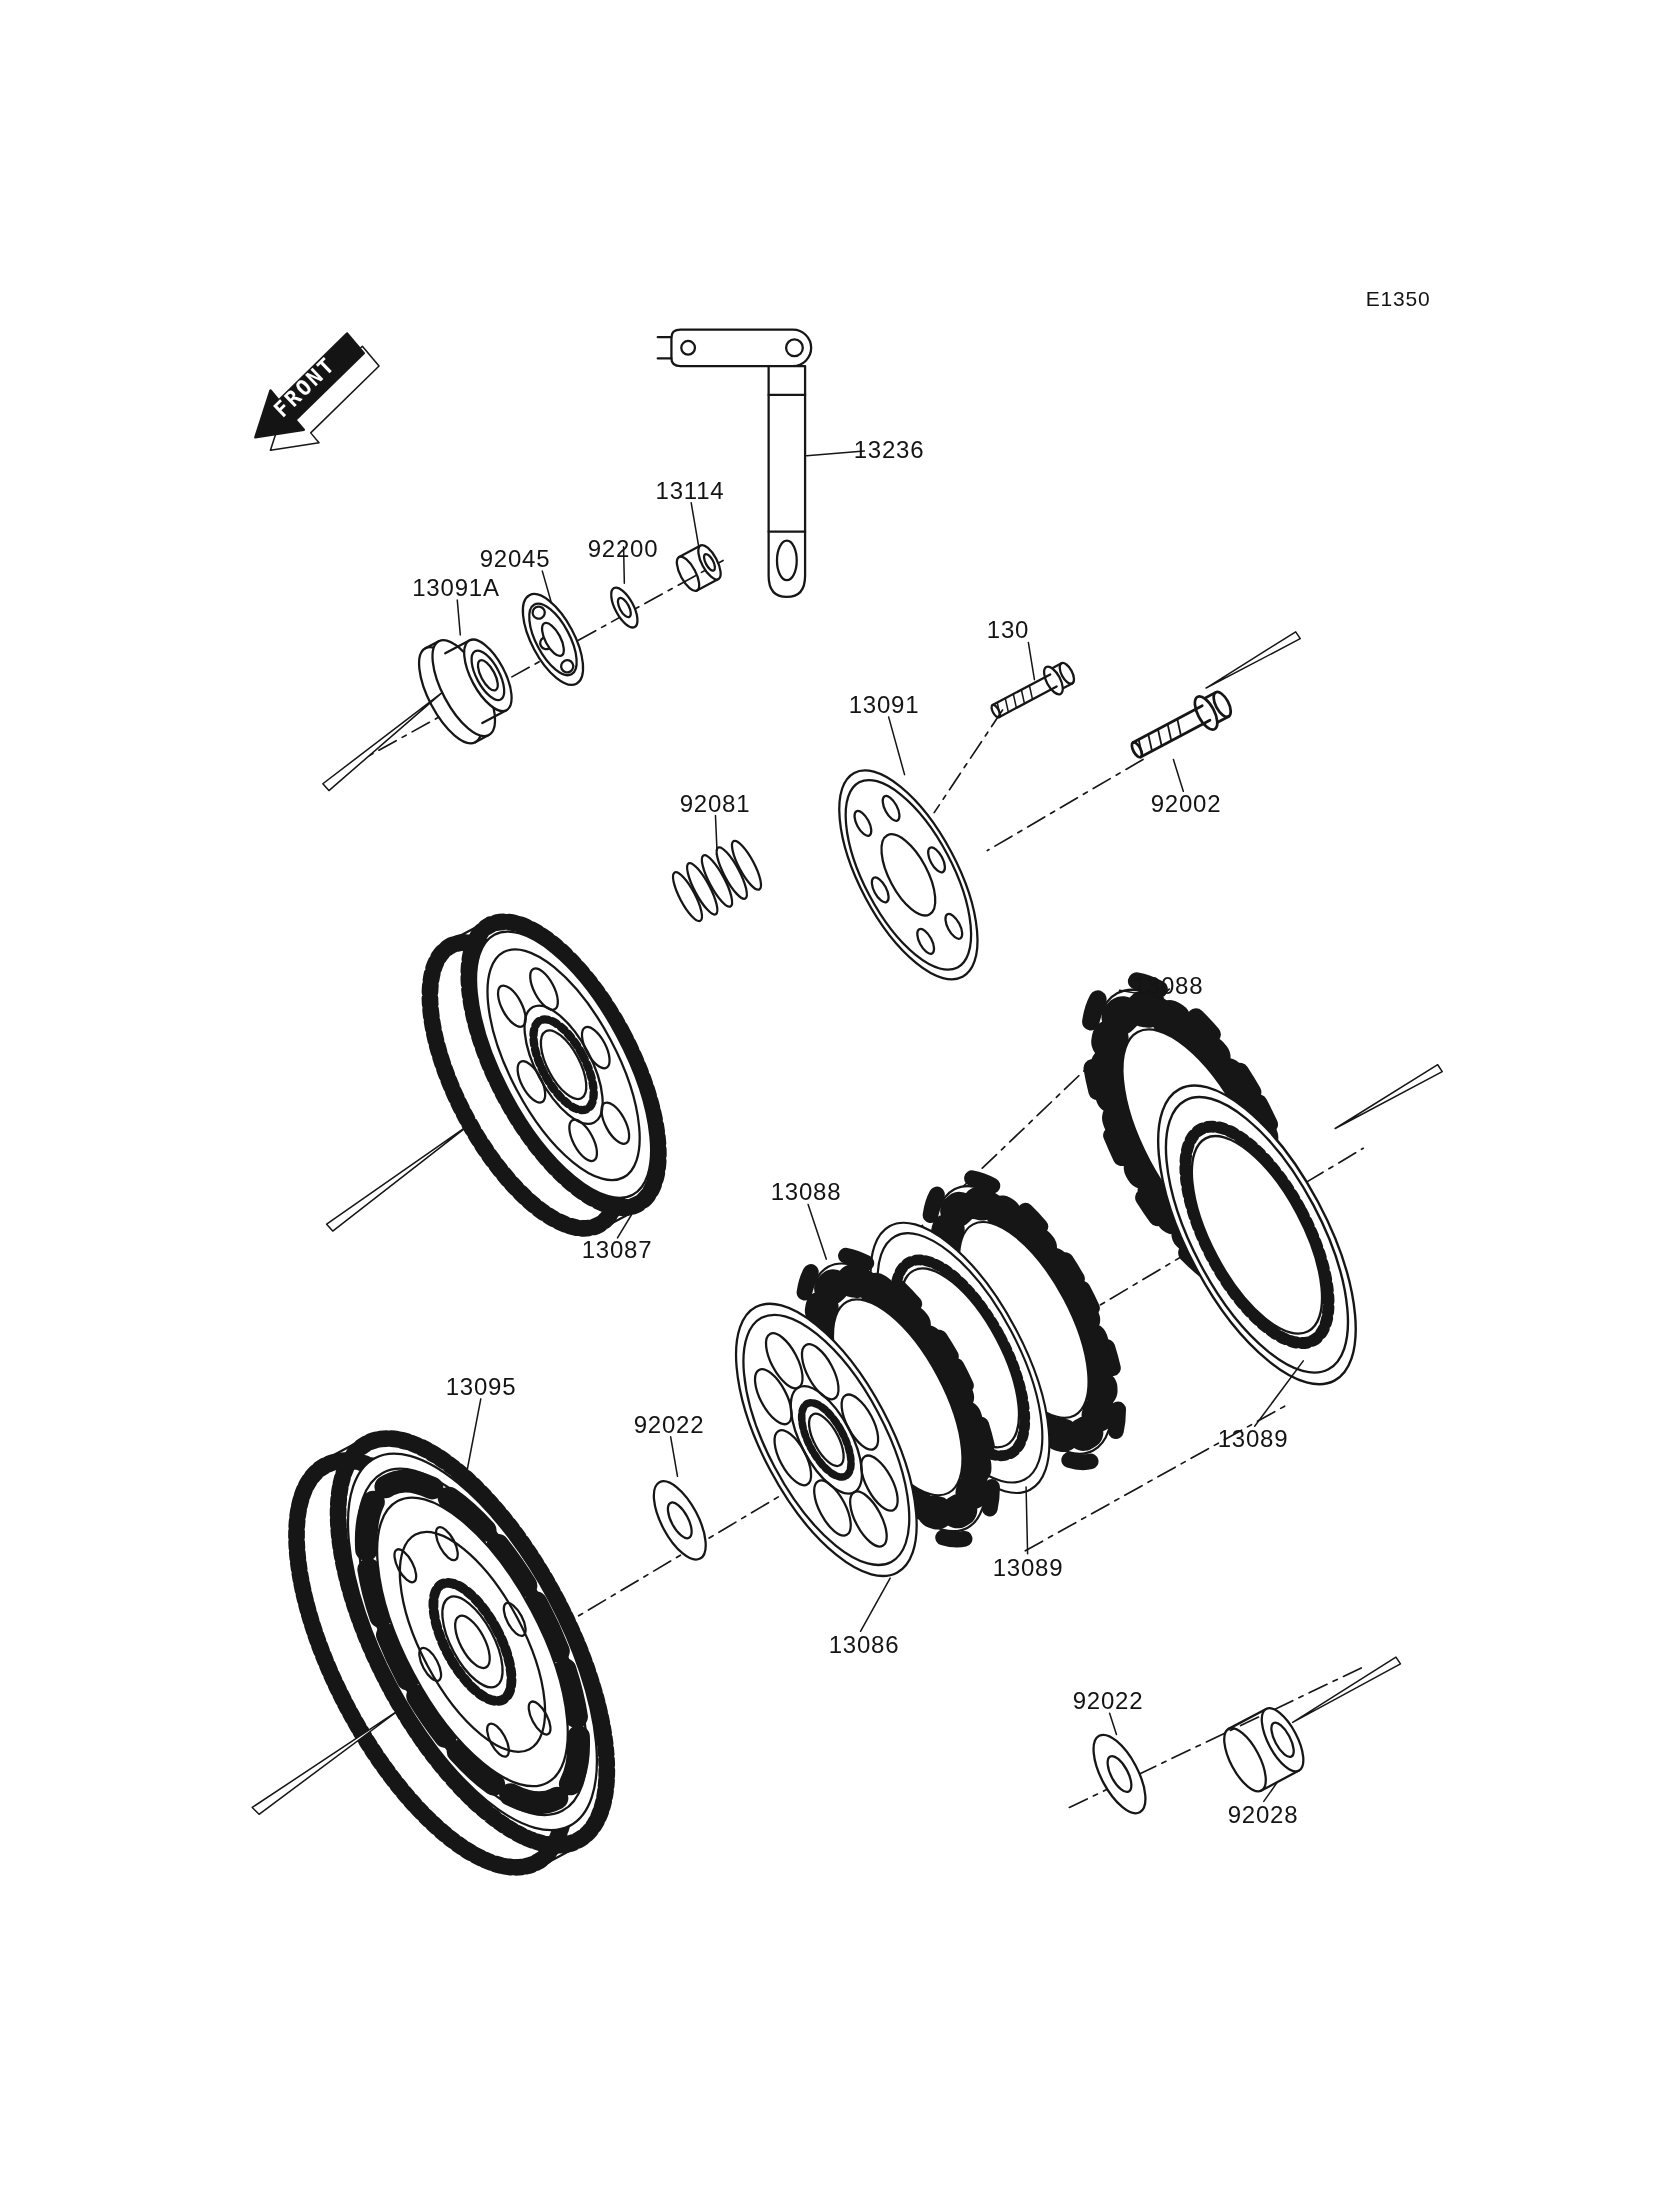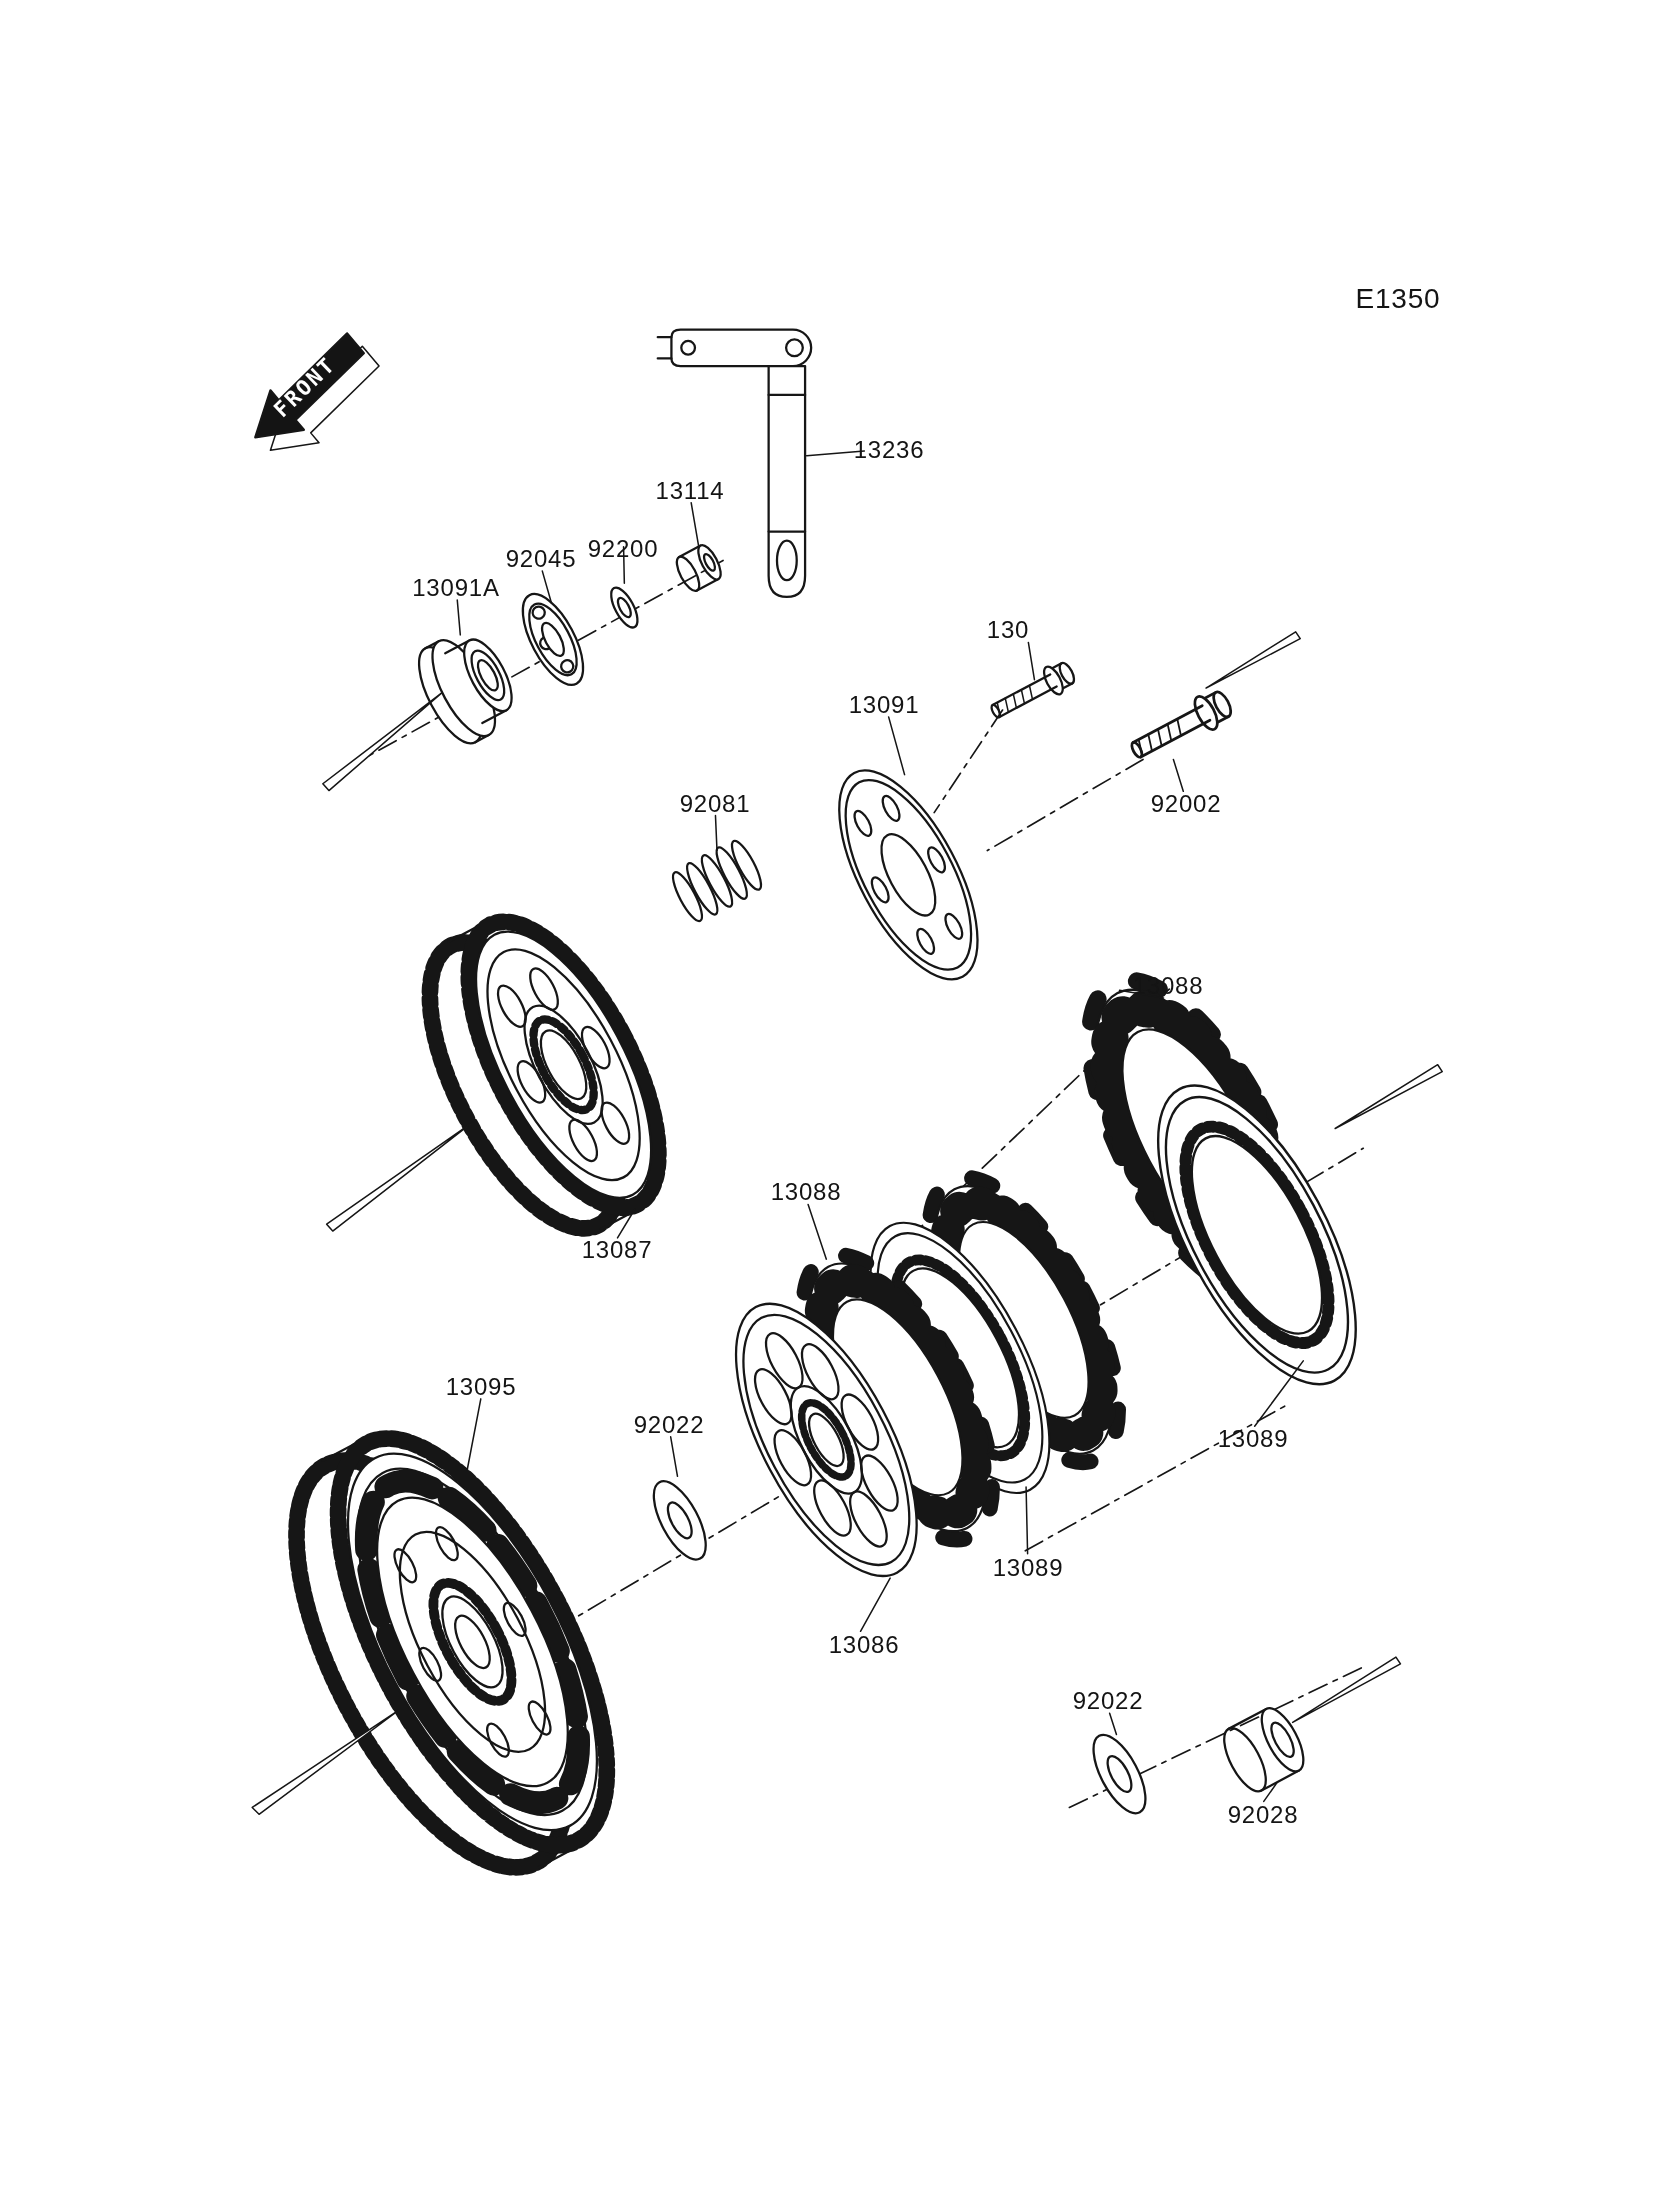--- a/index.html
+++ b/index.html
@@ -6,21 +6,21 @@
   .page { position:relative; width:1677px; height:2194px; background:#ffffff; overflow:hidden;
           font-family:"Liberation Sans", sans-serif; }
   #art { position:absolute; left:0; top:0; }
   #art ellipse, #art circle, #art path, #art line, #art rect {
       stroke:#161616; stroke-width:3; fill:none; stroke-linecap:round; stroke-linejoin:round; }
   #art .wf { fill:#ffffff; }
   #art .thin, #art .thin line, #art .thin path { stroke-width:2; }
   #art .chain { stroke-width:2.2; stroke-dasharray:26 9 6 9; }
   .lbl { position:absolute; transform:translate(-50%,-50%); font-size:24px; color:#141414;
          letter-spacing:0.8px; white-space:nowrap; }
-  .code { font-size:28px; }
+  .code { font-size:21px; }
 </style>
 </head>
 <body>
 
 <div class="page">
 
 <svg id="art" width="1677" height="2194" viewBox="0 0 2208 2889" xmlns="http://www.w3.org/2000/svg">
 
   <defs>
     <g id="friction">
@@ -252,21 +252,21 @@
   <g>
     <path class="thin" d="M346,584 L366,522 L377,535 L467,447 L489,473 L399,561 L410,574 Z" transform="translate(10,9)"></path>
     <path style="fill:#141414" d="M336,576 L356,514 L367,527 L457,439 L479,465 L389,553 L400,566 Z"></path>
     <text transform="translate(372,551) rotate(-44)" style="fill:#ffffff;stroke:none;font:700 28px 'DejaVu Sans Mono',monospace;letter-spacing:3px">FRONT</text>
   </g>
 </svg>
 
 <div class="lbl" style="left:889px;top:450px">13236</div>
 <div class="lbl" style="left:690px;top:491px">13114</div>
 <div class="lbl" style="left:623px;top:549px">92200</div>
-<div class="lbl" style="left:541px;top:559px">92045</div>
+<div class="lbl" style="left:515px;top:559px">92045</div>
 <div class="lbl" style="left:456px;top:588px">13091A</div>
 <div class="lbl" style="left:1008px;top:630px">130</div>
 <div class="lbl" style="left:884px;top:705px">13091</div>
 <div class="lbl" style="left:1186px;top:804px">92002</div>
 <div class="lbl" style="left:715px;top:804px">92081</div>
 <div class="lbl" style="left:617px;top:1250px">13087</div>
 <div class="lbl" style="left:1168px;top:986px">13088</div>
 <div class="lbl" style="left:806px;top:1192px">13088</div>
 <div class="lbl" style="left:1253px;top:1439px">13089</div>
 <div class="lbl" style="left:1028px;top:1568px">13089</div>

